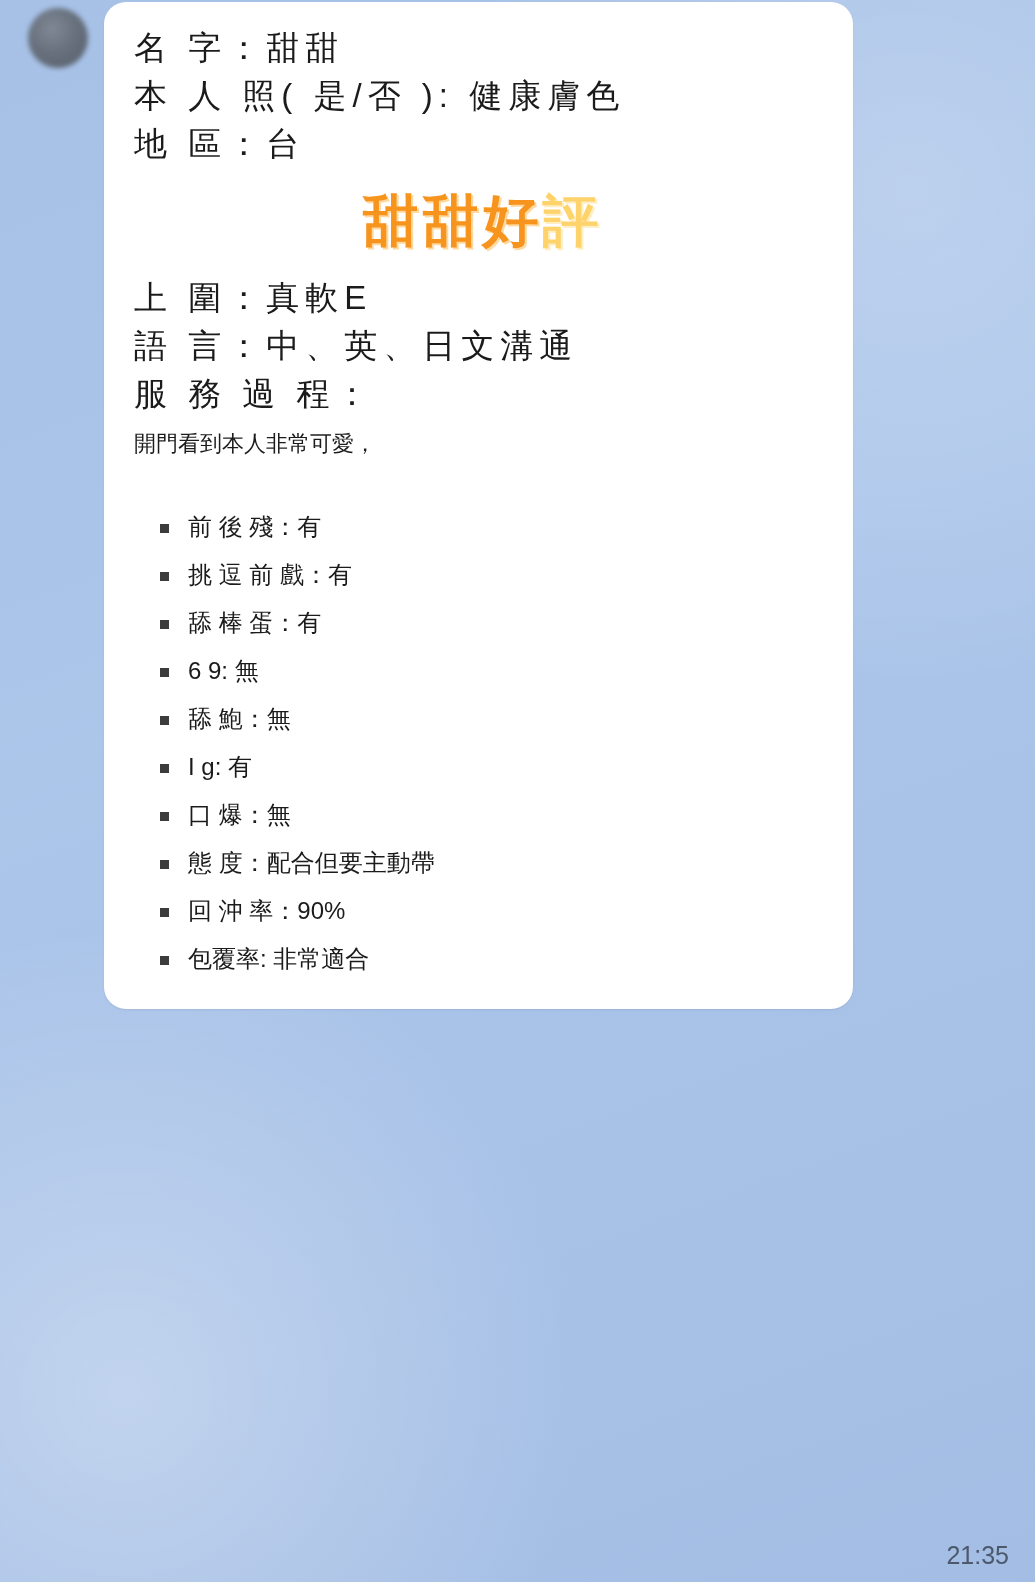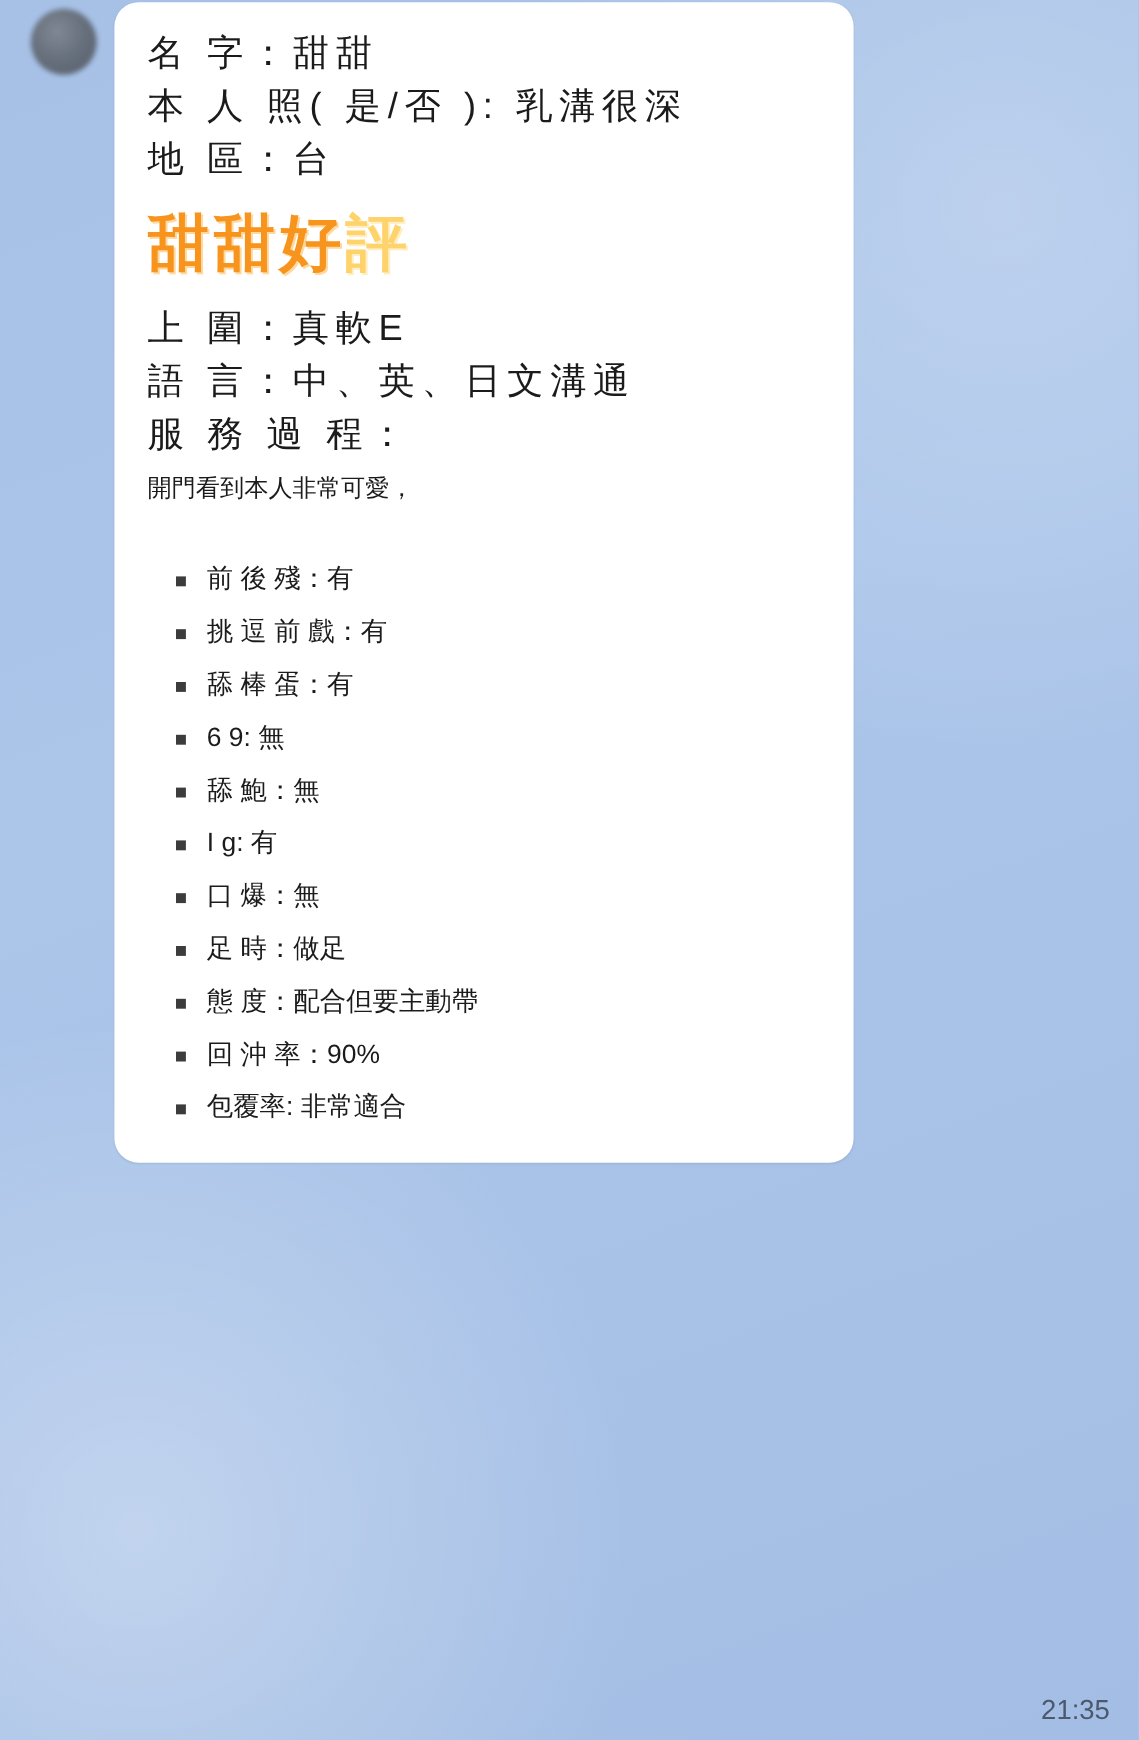--- a/index.html
+++ b/index.html
@@ -37,39 +37,39 @@
     height: 60px;
     border-radius: 50%;
     background: radial-gradient(circle at 40% 35%, #7a7f86 0%, #5d636b 45%, #474c53 100%);
     filter: blur(2.5px);
     opacity: 0.85;
   }
   .bubble {
     position: absolute;
     left: 104px;
     top: 2px;
-    width: 672px;
+    width: 749px;
     background: #ffffff;
     border-radius: 22px;
     padding: 22px 24px 26px 30px;
     box-sizing: border-box;
     box-shadow: 0 1px 2px rgba(0,0,0,0.08);
     color: #1b1b1b;
   }
   .line {
     font-size: 33px;
     line-height: 48px;
     white-space: pre;
     letter-spacing: 0.5px;
   }
   .wide {
     letter-spacing: 6px;
   }
   .headline {
-    text-align: left;
+    text-align: center;
     margin: 16px 0 14px 0;
   }
   .headline .h-main {
     font-family: "DejaVu Sans", sans-serif;
     font-weight: bold;
     font-size: 56px;
     letter-spacing: 4px;
     color: #f7941d;
     text-shadow: 2px 2px 0 #ffd9a0;
   }
@@ -129,21 +129,21 @@
 
 <div class="wallpaper"></div>
 
 <div class="chat">
 
   <div class="avatar"></div>
 
   <div class="bubble">
 
     <div class="line wide">名 字：甜甜</div>
-    <div class="line wide">本 人 照( 是/否 ): 乳溝很深</div>
+    <div class="line wide">本 人 照( 是/否 ): 健康膚色</div>
     <div class="line wide">地 區：台</div>
 
     <div class="headline">
       <span class="h-main">甜甜好</span><span class="h-tail">評</span>
     </div>
 
     <div class="line wide">上 圍：真軟E</div>
     <div class="line wide">語 言：中、英、日文溝通</div>
     <div class="line wide">服 務 過 程：</div>
 
@@ -152,21 +152,20 @@
     <div class="spacer"></div>
 
     <ul class="specs">
       <li>前 後 殘：有</li>
       <li>挑 逗 前 戲：有</li>
       <li>舔 棒 蛋：有</li>
       <li>6 9: 無</li>
       <li>舔 鮑：無</li>
       <li>I g: 有</li>
       <li>口 爆：無</li>
-      <li>足 時：做足</li>
       <li>態 度：配合但要主動帶</li>
       <li>回 沖 率：90%</li>
       <li>包覆率: 非常適合</li>
     </ul>
 
   </div>
 
   <div class="timestamp">21:35</div>
 
 </div>

